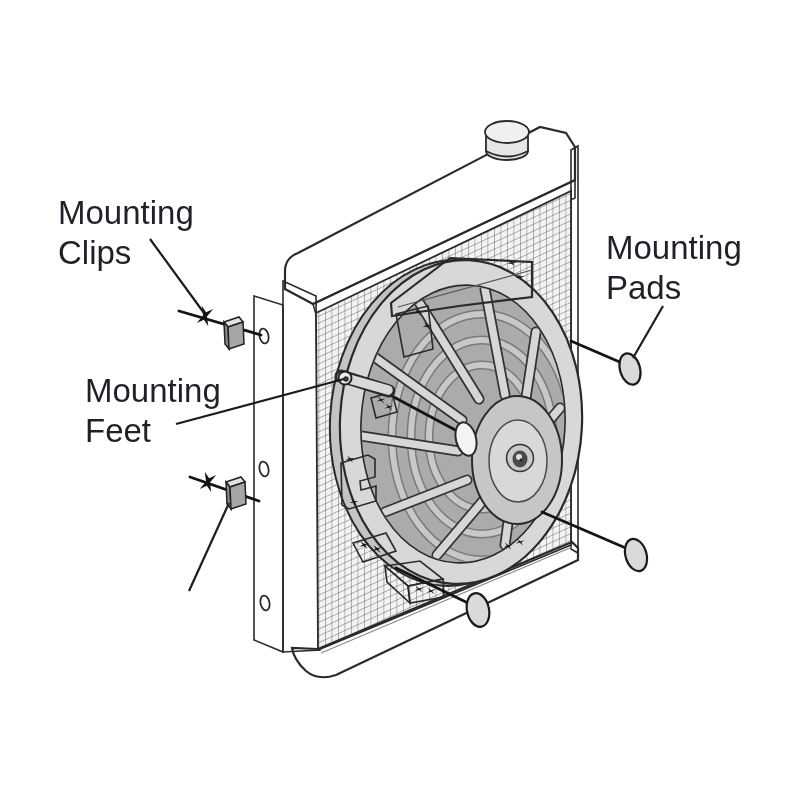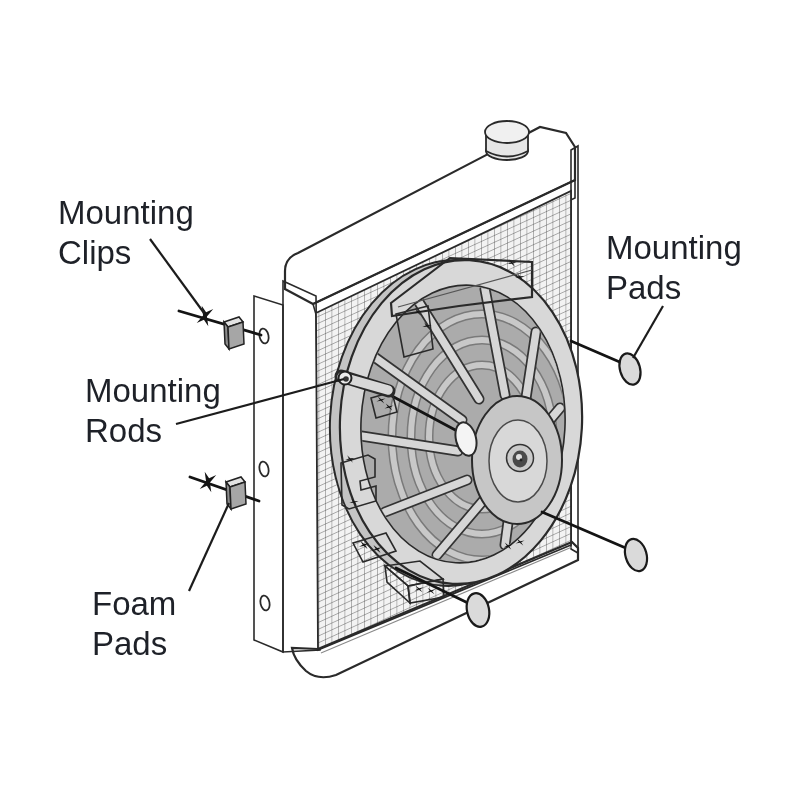--- a/index.html
+++ b/index.html
@@ -192,24 +192,20 @@
     <line class="leader" x1="663" y1="306" x2="633" y2="358"></line>
   </g>
 </svg>
 
 <div class="lbl" style="left:58px;top:193px">
   <span>Mounting</span>
   <span>Clips</span>
 </div>
 <div class="lbl" style="left:85px;top:371px">
   <span>Mounting</span>
-  <span>Rods</span>
-</div>
-<div class="lbl" style="left:92px;top:584px">
-  <span>Foam</span>
-  <span>Pads</span>
+  <span>Feet</span>
 </div>
 <div class="lbl" style="left:606px;top:228px">
   <span>Mounting</span>
   <span>Pads</span>
 </div>
 
 </div>
 
 </body></html>

